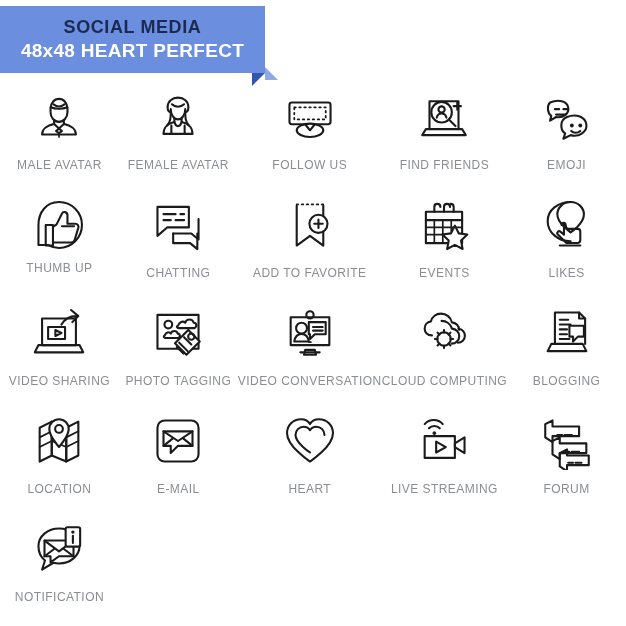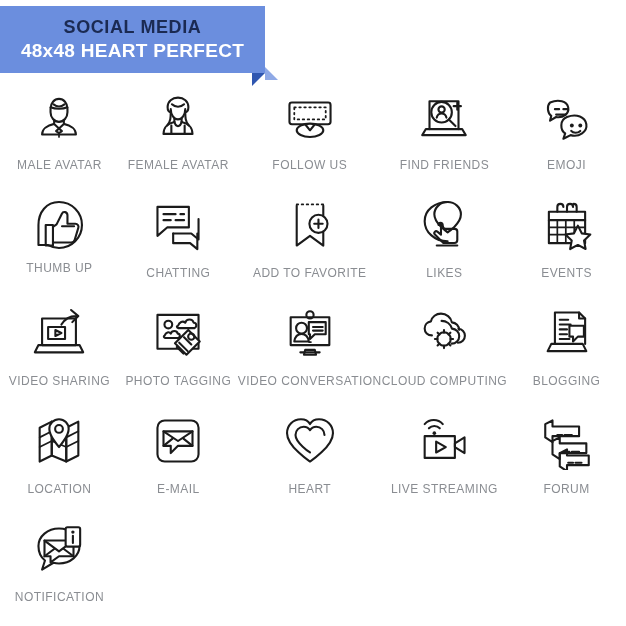--- a/index.html
+++ b/index.html
@@ -248,41 +248,41 @@
           <circle cx="31" cy="23" r="7.5" fill="#ffffff" style="fill:#ffffff"></circle>
           <path d="M27.5 23h7M31 19.5v7"></path>
         </svg>
       </div>
       <div class="label">ADD TO FAVORITE</div>
     </div>
 
     <div class="cell">
       <div class="icon-box">
         <svg viewBox="0 0 48 48">
+          <path d="M9 13h30v26H9z"></path>
+          <path d="M9 20h30"></path>
+          <path d="M16 13V9c0-1.5 1-2.5 2.5-2.5S21 7.5 21 9M24 13V9c0-1.5 1-2.5 2.5-2.5S29 7.5 29 9M32 13V9c0-1.5-1-2.5-2.5-2.5"></path>
+          <path class="thin" d="M16 20v19M23 20v19M30 20v19M9 26h30M9 32h30"></path>
+          <path d="M33 24.5l3.2 6.4 7.1 1-5.2 5 1.3 7-6.4-3.4-6.4 3.4 1.3-7-5.2-5 7.1-1z" fill="#ffffff" style="fill:#ffffff"></path>
+        </svg>
+      </div>
+      <div class="label">EVENTS</div>
+    </div>
+
+    <div class="cell">
+      <div class="icon-box">
+        <svg viewBox="0 0 48 48">
           <path d="M27 37.5C16.5 37.5 8 30 8 20.8S16.5 5 27 5"></path>
           <path d="M27 5c6 0 11 4.5 11 10.2 0 8-11 14.8-11 14.8"></path>
           <path d="M27 30S16 23 16 15.2C16 9.5 21 5 27 5"></path>
           <path d="M21.5 23v9l-3-2.5c-1.5-1.2-3.5 1-2 2.4l7 7h9c1.5 0 2.5-1 2.5-2.5v-7c0-1.3-1-2.2-2.2-2.2h-7.5c-1.5 0-2.3-1.4-2.3-2.6 0-1.5-1-2.4-2-2.4s-1.5 0.8-1.5 1.8z"></path>
           <path d="M18 41h17"></path>
         </svg>
       </div>
       <div class="label">LIKES</div>
-    </div>
-
-    <div class="cell">
-      <div class="icon-box">
-        <svg viewBox="0 0 48 48">
-          <path d="M9 13h30v26H9z"></path>
-          <path d="M9 20h30"></path>
-          <path d="M16 13V9c0-1.5 1-2.5 2.5-2.5S21 7.5 21 9M24 13V9c0-1.5 1-2.5 2.5-2.5S29 7.5 29 9M32 13V9c0-1.5-1-2.5-2.5-2.5"></path>
-          <path class="thin" d="M16 20v19M23 20v19M30 20v19M9 26h30M9 32h30"></path>
-          <path d="M33 24.5l3.2 6.4 7.1 1-5.2 5 1.3 7-6.4-3.4-6.4 3.4 1.3-7-5.2-5 7.1-1z" fill="#ffffff" style="fill:#ffffff"></path>
-        </svg>
-      </div>
-      <div class="label">EVENTS</div>
     </div>
 
     <div class="cell">
       <div class="icon-box">
         <svg viewBox="0 0 48 48">
           <path d="M10 12h28v22H10z"></path>
           <path d="M7 34h34l3 6H4z"></path>
           <path d="M15 19h14v10H15z"></path>
           <path d="M21 21.5l5 2.5-5 2.5z"></path>
           <path d="M26 17c3-5 8-7 12-7M34 5l6 5-5 5"></path>

